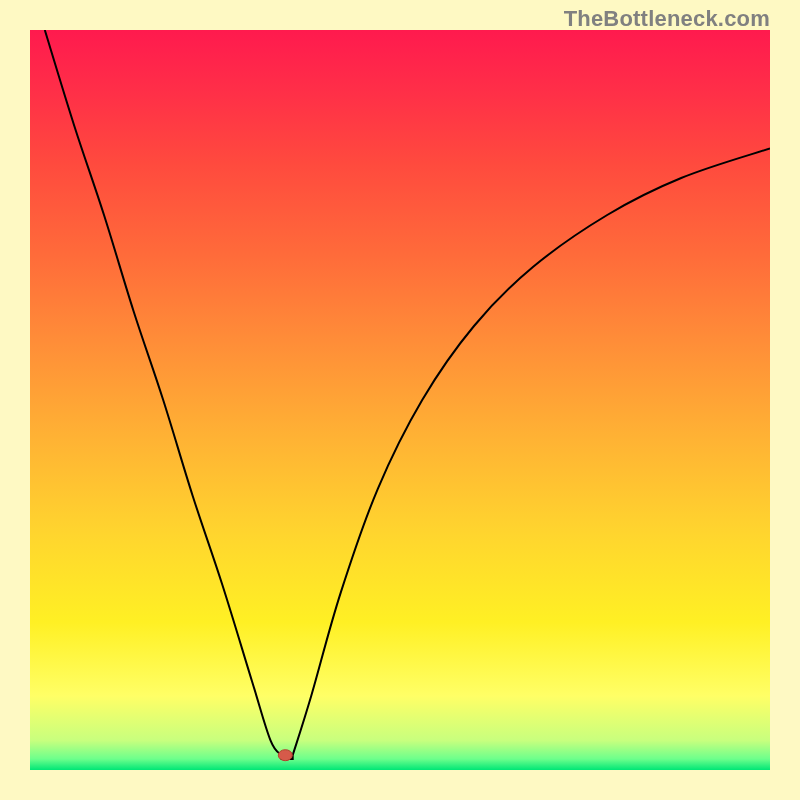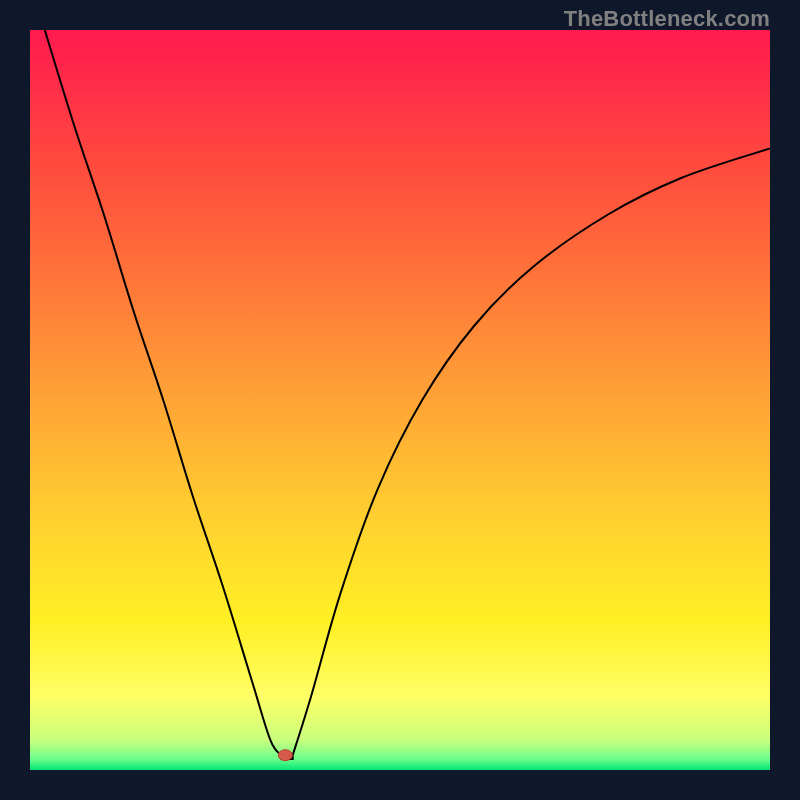--- a/index.html
+++ b/index.html
@@ -5,21 +5,21 @@
   html, body {
     margin: 0;
     padding: 0;
     width: 800px;
     height: 800px;
     overflow: hidden;
   }
   .outer {
     width: 800px;
     height: 800px;
-    background: #0f172a;
+    background: #fef9c3;
     position: relative;
   }
   .plot-area {
     position: absolute;
     left: 30px;
     top: 30px;
     width: 740px;
     height: 740px;
   }
   .plot-area svg {

